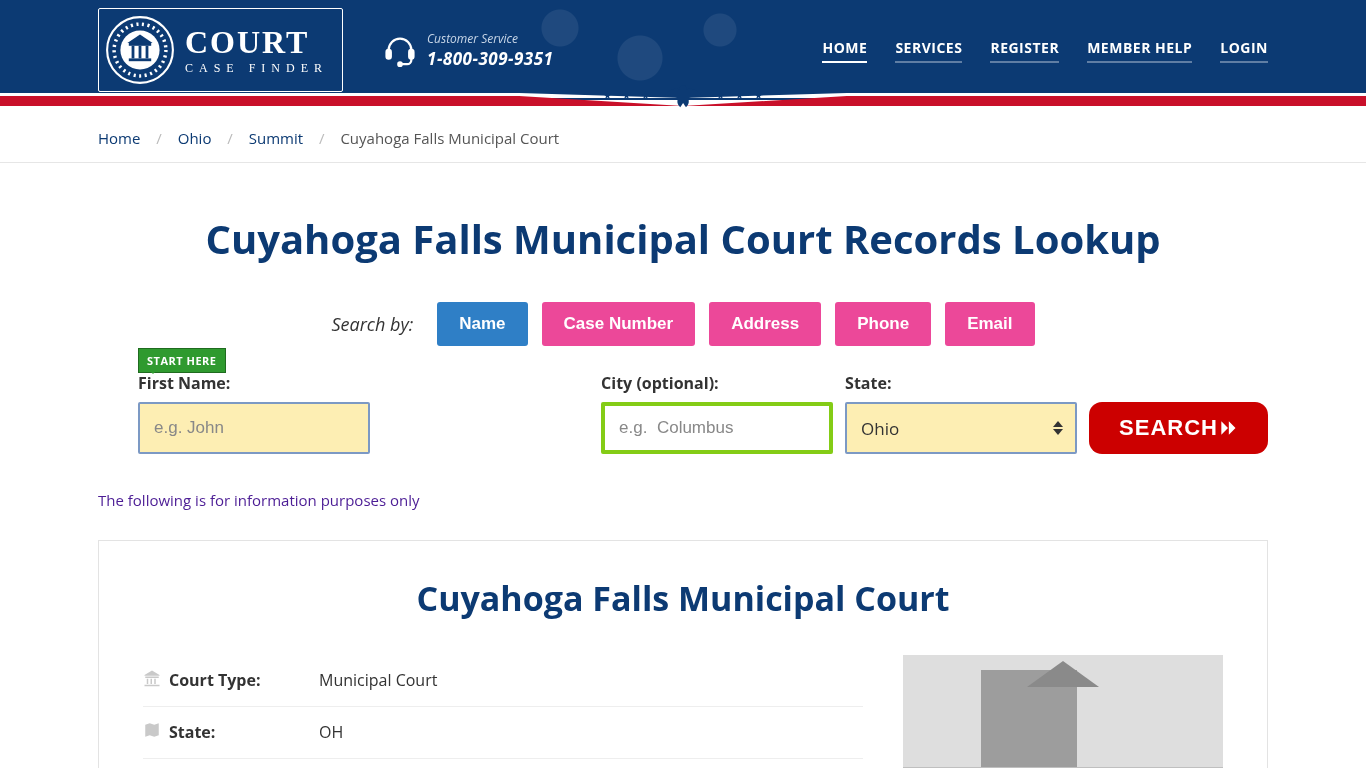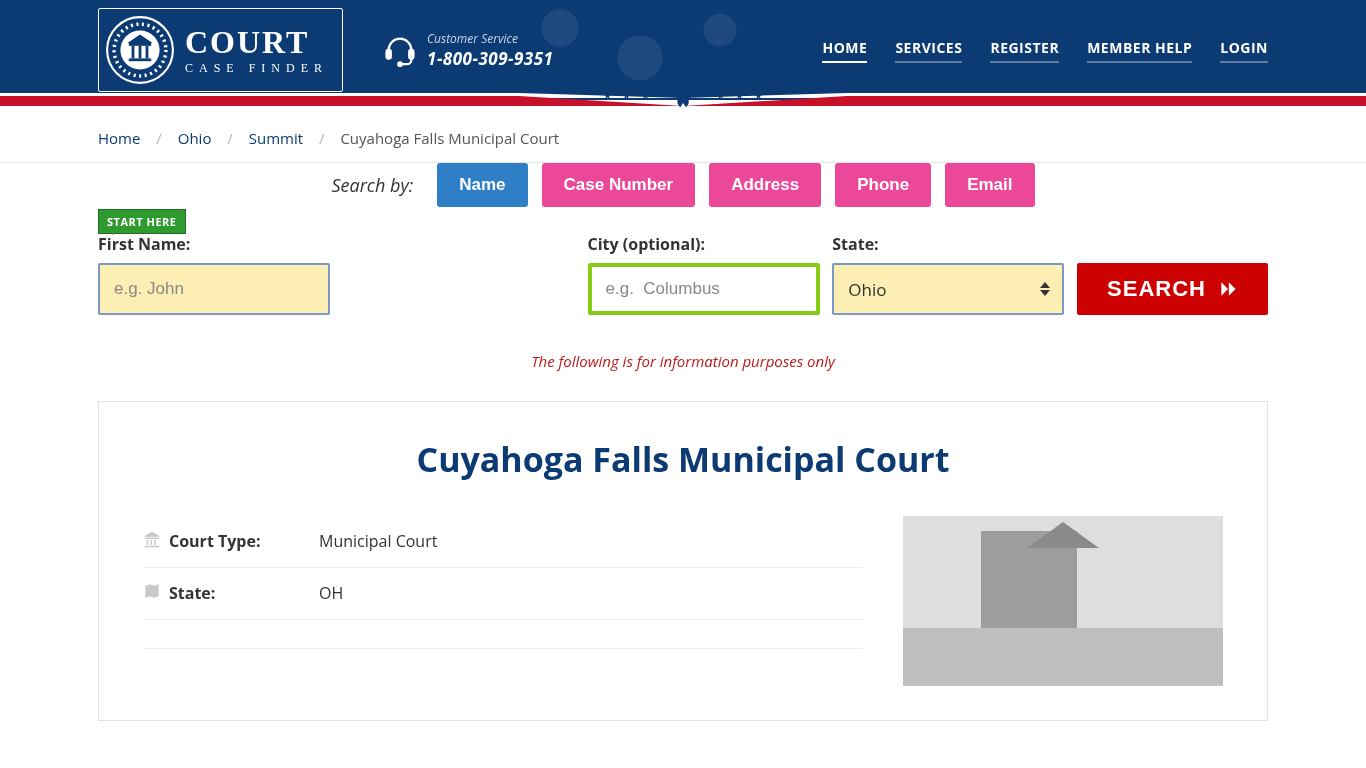--- a/index.html
+++ b/index.html
@@ -92,21 +92,21 @@
   }
 
   .search-by-row { display:flex; justify-content:center; align-items:center; gap: 14px; margin-bottom: 26px;}
   .search-by-row .lbl { font-style: italic; font-weight:400; color:#333; font-size:18px; margin-right: 10px;}
   .tab-btn {
     background:#ec4899; color:#fff; border:none; padding: 12px 22px;
     font-size:17px; font-weight:600; border-radius:3px; cursor:pointer;
   }
   .tab-btn.active { background:#2f7fc6; }
 
-  .form-row { display:flex; gap: 12px; align-items:flex-end; }
+  .form-row { display:flex; gap: 12px; align-items:flex-end;margin-left:40px; }
   .field { display:flex; flex-direction:column; position:relative; }
   .field label { font-weight:700; margin-bottom: 8px; font-size:16px; }
   .field input, .field .select {
     height: 52px; border:4px solid #84cc16; border-radius:2px;
     padding: 0 14px; font-size:17px; width: 232px; background:#fff;
   }
   .field input::placeholder { color:#888; }
   .field.req input, .field.req .select {
     background:#fdeeb3; border:2px solid #7c99c4;
   }
@@ -124,29 +124,29 @@
     position:absolute; top:-24px; left:0; background:#2f9a2f; color:#fff;
     font-size:11px; font-weight:700; padding:4px 8px; letter-spacing:.5px;
     border:1px solid #1f6b1f;
   }
   .start-here::after{
     content:""; position:absolute; left:10px; bottom:-6px;
     border:4px solid transparent; border-top-color:#2f9a2f;
   }
 
   .search-btn {
-    height:52px; background:#cc0000; color:#fff; border:none; border-radius:2px;
+    height:52px; background:#cc0000; color:#fff; border:none; border-radius:13px;
     font-size:22px; font-weight:700; padding: 0 30px; cursor:pointer;
-    display:flex; align-items:center; gap:12px; letter-spacing:1px;
+    display:flex; align-items:center; gap:0; letter-spacing:1px;
     flex: 1;
     justify-content:center;
   }
   .search-btn svg { width:20px; height:20px; fill:#fff; }
 
-  .disclaimer { text-align:center; font-style:italic; color:#b91c1c; margin: 36px 0 30px; font-size:15px;}
+  .disclaimer { text-align:left; color:#4c1d95; margin: 36px 0 30px; font-size:15px;}
 
   
   .court-card { border:1px solid #e3e3e3; padding: 34px 44px; }
   .court-card h2 { text-align:center; color:#0c3a73; font-size:34px; font-weight:700; margin-bottom: 34px;}
   .court-body { display:flex; gap: 40px; }
   .info-list { flex:1; }
   .info-row { display:flex; align-items:flex-start; padding: 14px 0; border-bottom:1px solid #eee;}
   .info-row .ico { width:26px; color:#c9c9c9; }
   .info-row .k { width:150px; font-weight:700; font-size:16px;}
   .info-row .v { font-size:16px; color:#333;}
@@ -236,20 +236,21 @@
     <span class="sep">/</span>
     <a>Ohio</a>
     <span class="sep">/</span>
     <a>Summit</a>
     <span class="sep">/</span>
     <span class="cur">Cuyahoga Falls Municipal Court</span>
   </div>
 </div>
 
 <main class="main">
+  <h1 class="page-title">Cuyahoga Falls Municipal Court Records Lookup</h1>
 
   <div class="search-by-row">
     <span class="lbl">Search by:</span>
     <button class="tab-btn active">Name</button>
     <button class="tab-btn">Case Number</button>
     <button class="tab-btn">Address</button>
     <button class="tab-btn">Phone</button>
     <button class="tab-btn">Email</button>
   </div>
 

